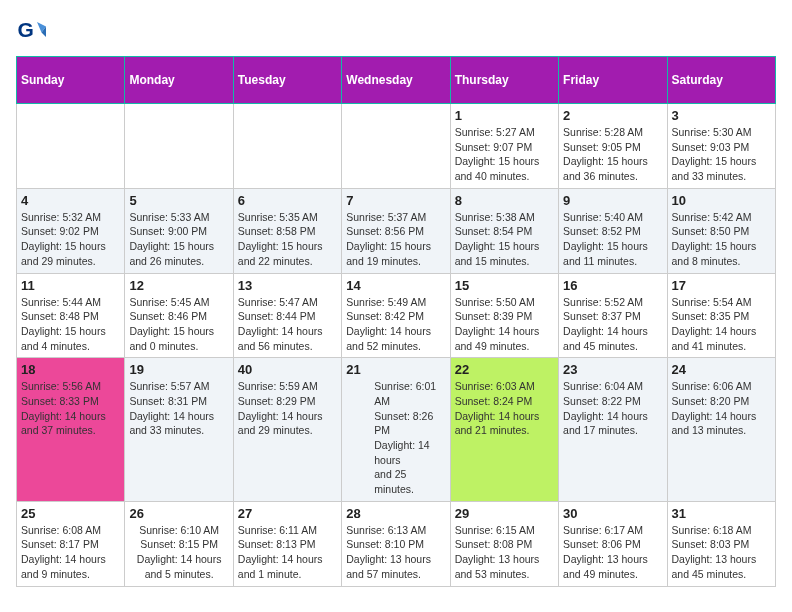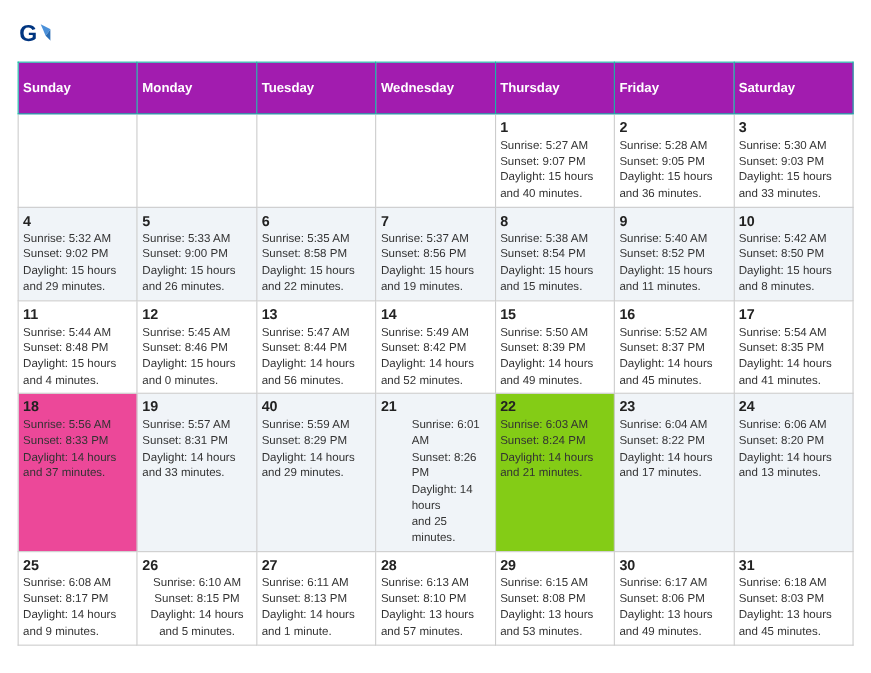--- a/index.html
+++ b/index.html
@@ -270,21 +270,21 @@
 Daylight: 14 hours
 and 29 minutes.</div>
         </td>
         <td style="background-color: rgb(240, 244, 248);">
           <div class="day-num">21</div>
           <div class="day-info" style="white-space: pre-line; margin-left: 28px;">Sunrise: 6:01 AM
 Sunset: 8:26 PM
 Daylight: 14 hours
 and 25 minutes.</div>
         </td>
-        <td style="background-color: #84cc16;">
+        <td style="background-color: #bef264;">
           <div class="day-num">22</div>
           <div class="day-info" style="white-space: pre-line;">Sunrise: 6:03 AM
 Sunset: 8:24 PM
 Daylight: 14 hours
 and 21 minutes.</div>
         </td>
         <td style="background-color: rgb(240, 244, 248); margin-left: 28px;">
           <div class="day-num">23</div>
           <div class="day-info" style="white-space: pre-line;">Sunrise: 6:04 AM
 Sunset: 8:22 PM

